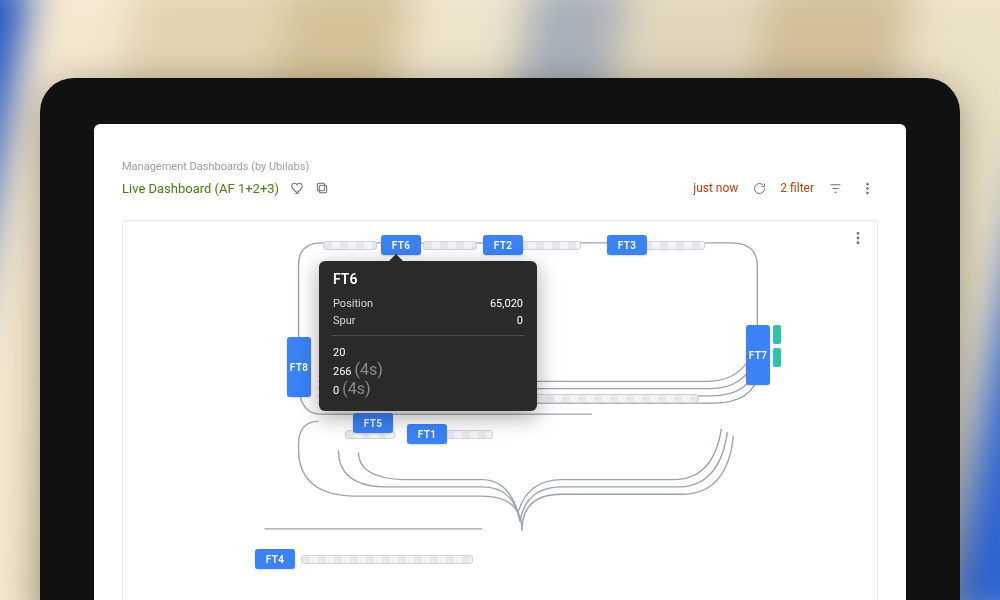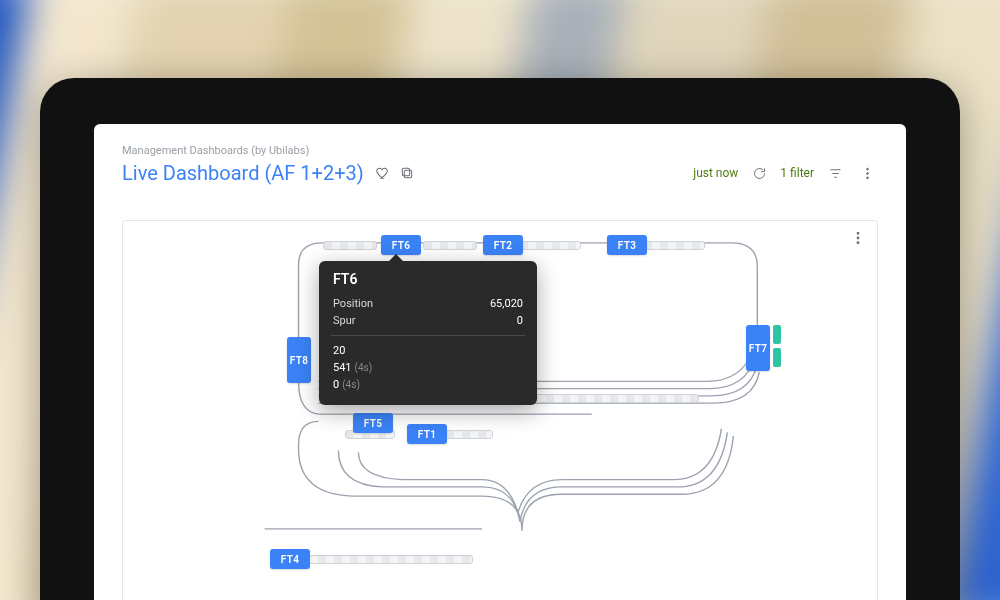--- a/index.html
+++ b/index.html
@@ -10,54 +10,54 @@
                       #e0d6bc 80% 92%,#2a5fc8 92% 100%);
       filter:blur(18px) brightness(1.05);transform:scale(1.08);}
   
   .tablet{position:absolute;left:40px;top:78px;right:40px;bottom:-40px;
           background:#111;border-radius:34px 34px 0 0;padding:46px 54px 0 54px;box-sizing:border-box;
           box-shadow:0 8px 40px rgba(0,0,0,.35);}
   .screen{position:absolute;left:54px;right:54px;top:46px;bottom:0;background:#fff;
           border-radius:6px 6px 0 0;overflow:hidden;}
   
   .hdr{padding:20px 28px 10px 28px;}
-  .crumb{font-size:11px;color:#9aa0a6;}
+  .crumb{font-size:11px;color:#9aa0a6;margin-top:16px;}
   .title-row{display:flex;align-items:center;margin-top:4px;}
-  .title{font-size:20px;color:#3b82f6;font-weight:400;text-align:center;}
+  .title{font-size:13px;color:#4d7c0f;font-weight:400;text-align:center;}
   .ic{display:inline-flex;align-items:center;justify-content:center;width:22px;height:22px;color:#6b7076;}
   .ic svg{width:16px;height:16px;stroke:currentColor;fill:none;stroke-width:1.6;}
-  .hdr-actions{margin-left:auto;display:flex;align-items:center;gap:10px;color:#4d7c0f;font-size:12px;}
+  .hdr-actions{margin-left:auto;display:flex;align-items:center;gap:10px;color:#c2410c;font-size:12px;}
   .hdr-actions .ic svg{width:15px;height:15px;}
   
   .panel{position:absolute;left:28px;right:28px;top:96px;bottom:0;
          border:1px solid #e4e6ea;border-bottom:none;border-radius:4px 4px 0 0;background:#fff;}
   .panel-menu{position:absolute;top:6px;right:8px;}
   .canvas{position:absolute;inset:0;}
   
   .node{position:absolute;background:#3b82f6;color:#fff;font-size:10px;font-weight:600;
         border-radius:3px;display:flex;align-items:center;justify-content:center;
         box-shadow:0 1px 2px rgba(0,0,0,.15);letter-spacing:.3px;}
   .node.h{width:40px;height:20px;}
-  .node.v{width:24px;height:46px;}
+  .node.v{width:24px;height:60px;}
   .aux{position:absolute;background:#2cc4a4;border-radius:2px;}
   
   .rail{position:absolute;height:7px;border:1px solid #cfd3d8;border-radius:3px;
         background:repeating-linear-gradient(90deg,#e6e8ec 0 8px,#f3f4f6 8px 16px);}
   
   .tip{position:absolute;background:#2a2a2a;color:#e7e7e7;border-radius:6px;
        font-size:11px;box-shadow:0 6px 22px rgba(0,0,0,.35);padding:10px 14px 12px 14px;
        min-width:190px;}
   .tip:after{content:"";position:absolute;left:70px;top:-7px;border:7px solid transparent;
              border-bottom-color:#2a2a2a;border-top:none;}
   .tip h4{margin:0 0 8px 0;font-size:14px;font-weight:600;color:#fff;}
   .tip hr{border:none;border-top:1px solid #4a4a4a;margin:6px -2px;}
   .tip .row{display:flex;gap:10px;line-height:17px;}
   .tip .row .k{flex:1;color:#d9d9d9;}
   .tip .row .v{color:#fff;}
-  .tip .row .v .sub{color:#8a8a8a;font-size:10px;margin-left:3px;margin-top:48px;}
+  .tip .row .v .sub{color:#8a8a8a;font-size:16px;margin-left:3px;margin-top:48px;}
 </style>
 </head>
 <body>
 
 <div class="bg"></div>
 
 <div class="tablet">
   <div class="screen">
 
     <div class="hdr">
@@ -76,21 +76,21 @@
             </svg>
         </span>
 
         <div class="hdr-actions">
           <span>just now</span>
           <span class="ic">
             <svg viewBox="0 0 24 24">
                 <path d="M20 12a8 8 0 1 1-2.6-5.9M20 4v5h-5"></path>
               </svg>
           </span>
-          <span>1 filter</span>
+          <span>2 filter</span>
           <span class="ic">
             <svg viewBox="0 0 24 24">
                 <path d="M4 6h16M7 12h10M10 18h4"></path>
               </svg>
           </span>
           <span class="ic">
             <svg viewBox="0 0 24 24">
                 <circle cx="12" cy="5" r="1.4" fill="currentColor"></circle>
                 <circle cx="12" cy="12" r="1.4" fill="currentColor"></circle>
                 <circle cx="12" cy="19" r="1.4" fill="currentColor"></circle>
@@ -148,38 +148,38 @@
 
         <div class="node h" style="left:258px;top:14px">FT6</div>
         <div class="node h" style="left:360px;top:14px">FT2</div>
         <div class="node h" style="left:484px;top:14px">FT3</div>
         <div class="node v" style="left:623px;top:104px">FT7</div>
         <div class="aux" style="left:650px;top:104px;width:8px;height:19px"></div>
         <div class="aux" style="left:650px;top:127px;width:8px;height:19px"></div>
         <div class="node v" style="left:164px;top:116px">FT8</div>
         <div class="node h" style="left:230px;top:192px">FT5</div>
         <div class="node h" style="left:284px;top:203px">FT1</div>
-        <div class="node h" style="left:147px;top:328px">FT4</div>
+        <div class="node h" style="left:132px;top:328px">FT4</div>
 
         <div class="tip" style="left:196px;top:40px">
           <h4>FT6</h4>
           <div class="row">
               <span class="k">Position</span>
               <span class="v">65,020</span>
             </div>
           <div class="row">
               <span class="k">Spur</span>
               <span class="v">0</span>
             </div>
           <hr>
           <div class="row">
               <span class="v"><span>20</span><span class="sub"></span></span>
             </div>
           <div class="row">
-              <span class="v"><span>541</span><span class="sub">(4s)</span></span>
+              <span class="v"><span>266</span><span class="sub">(4s)</span></span>
             </div>
           <div class="row">
               <span class="v"><span>0</span><span class="sub">(4s)</span></span>
             </div>
         </div>
       </div>
     </div>
 
   </div>
 </div>

